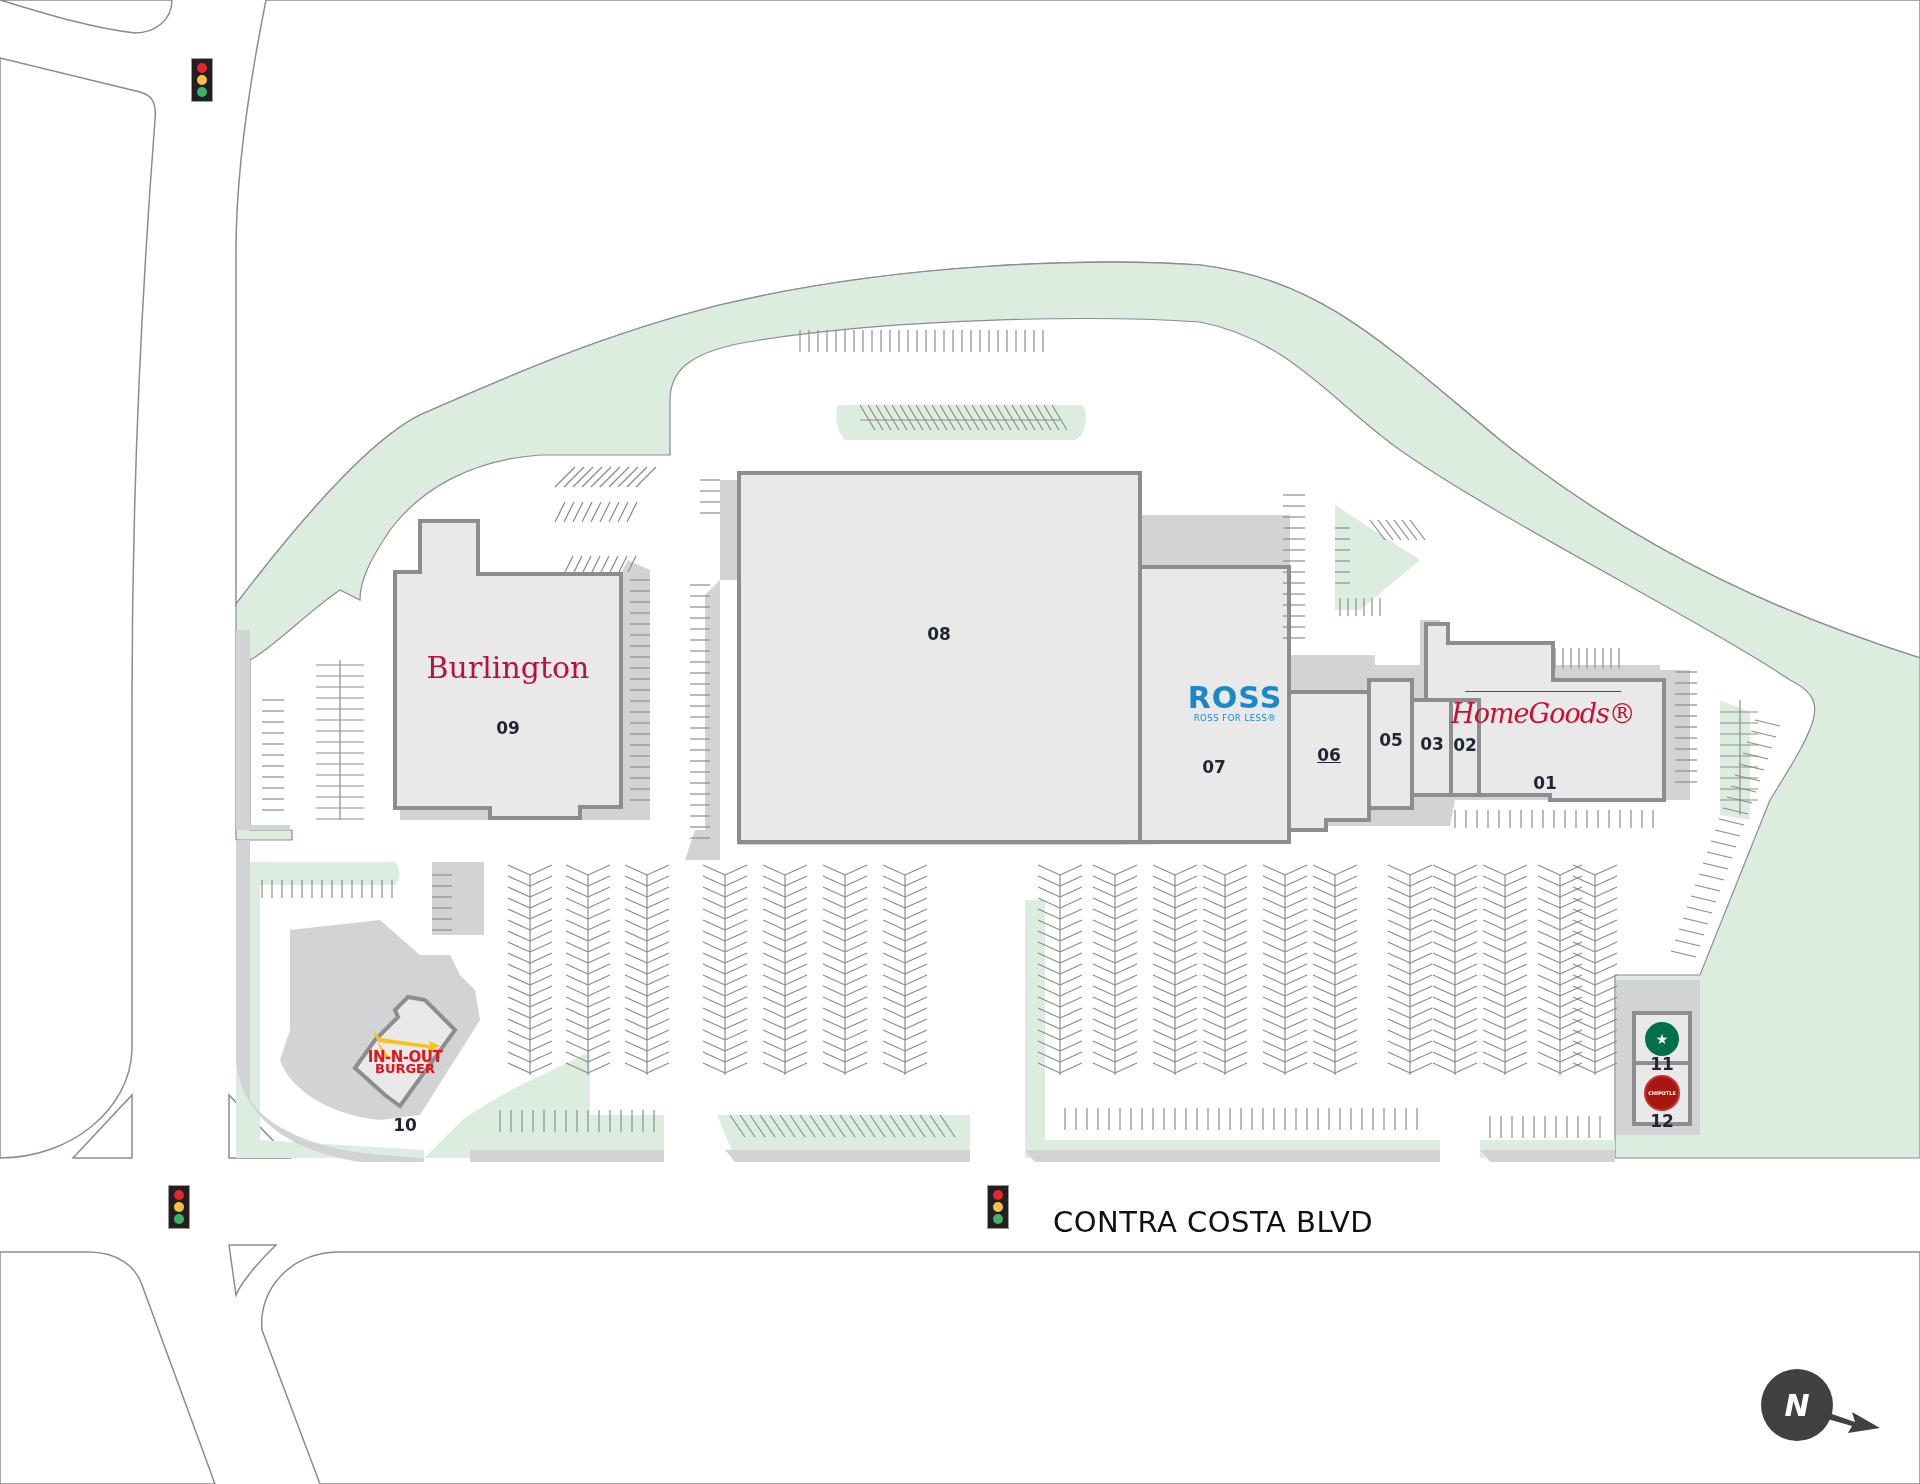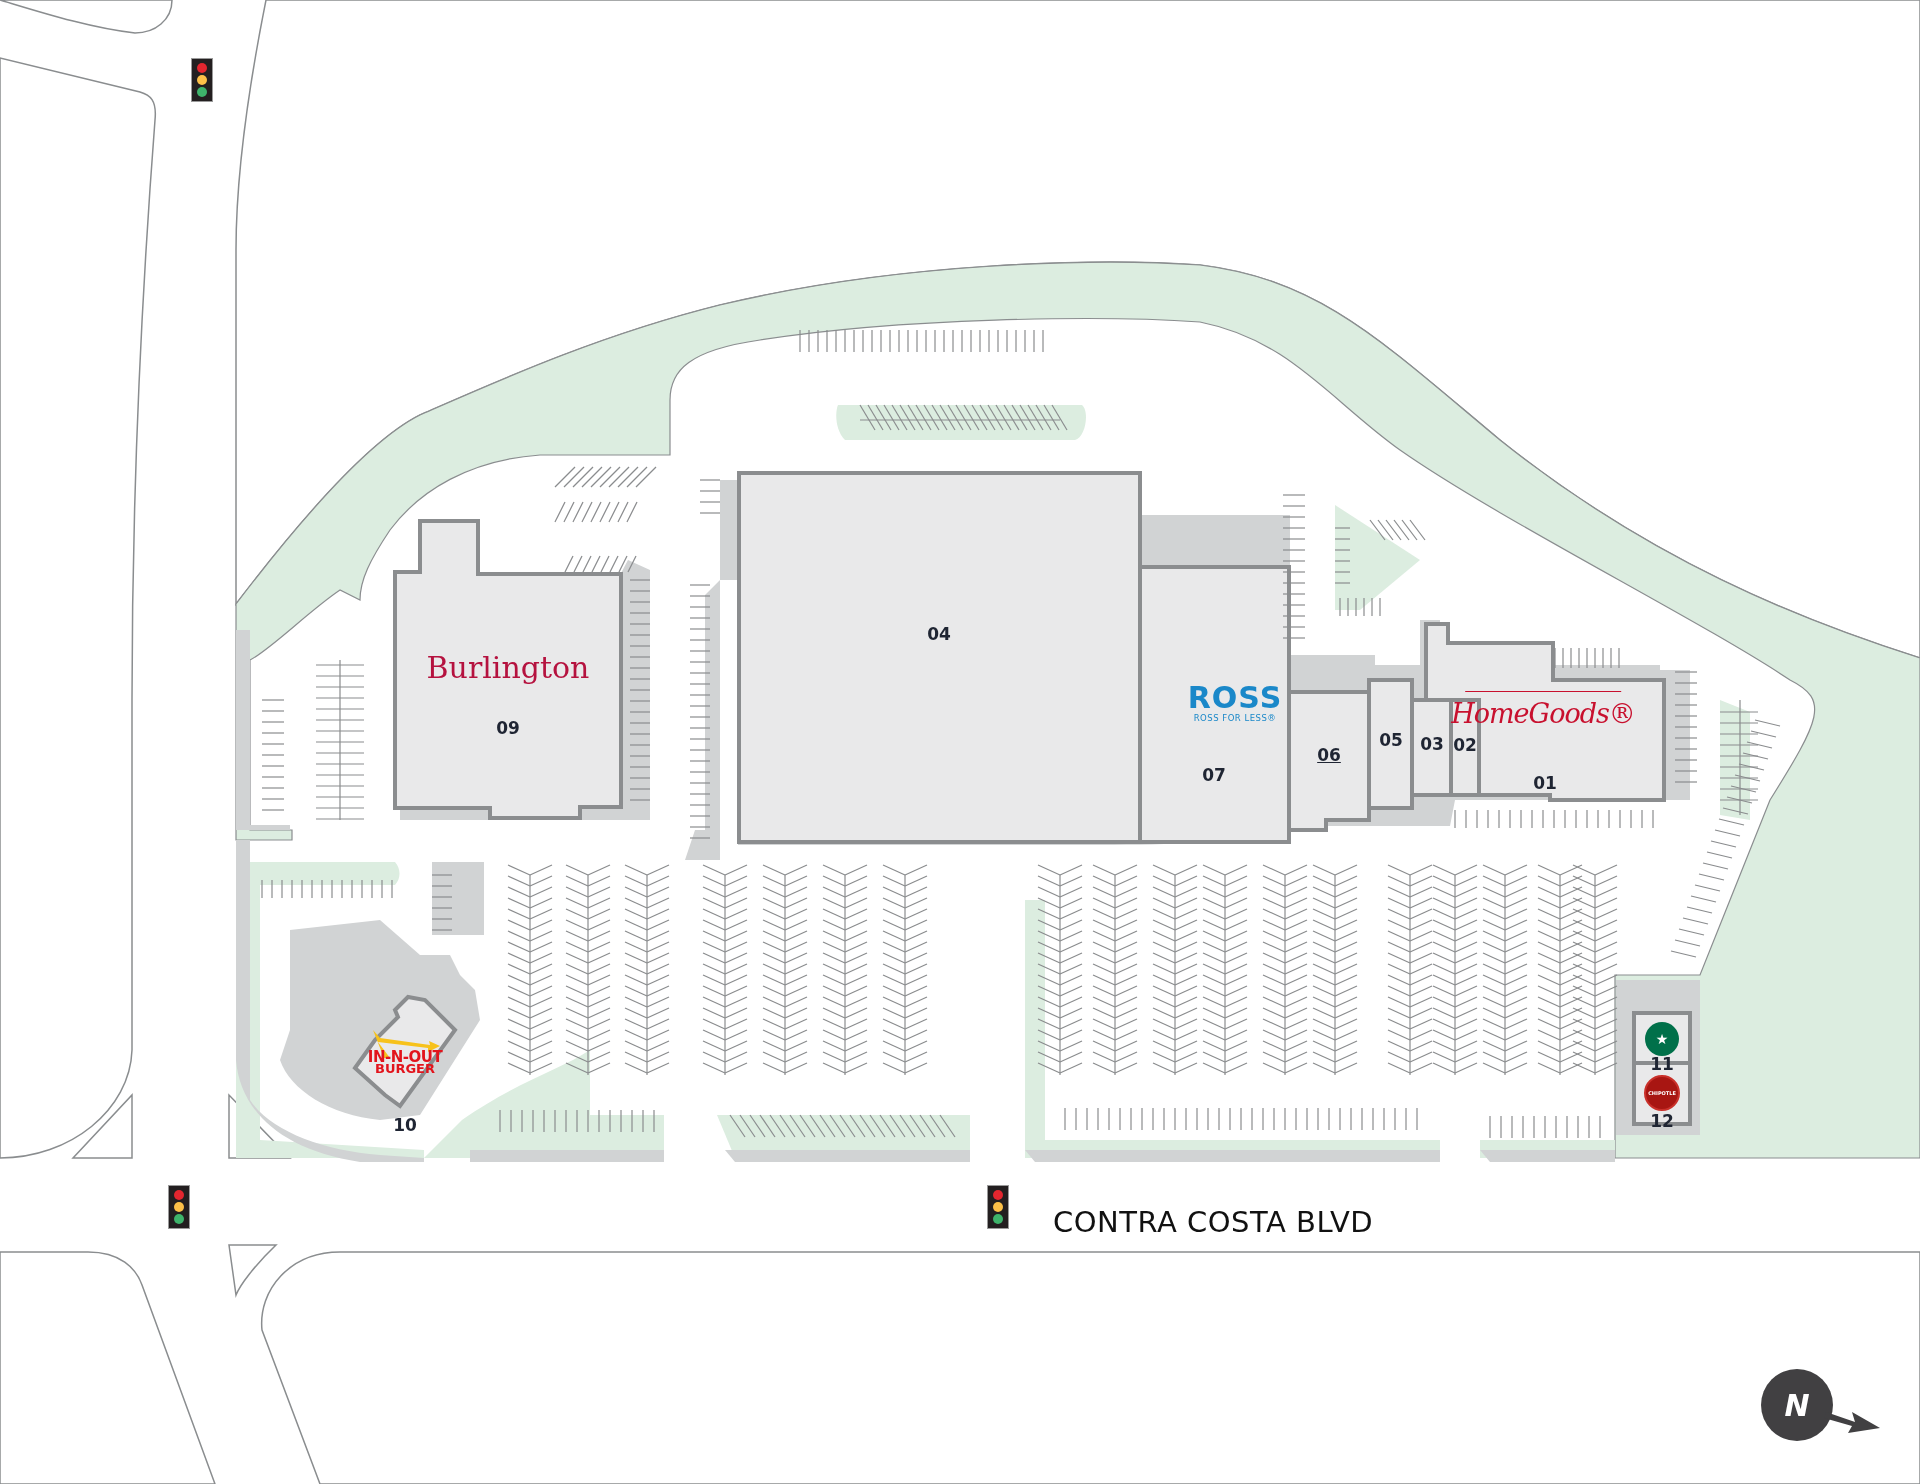--- a/index.html
+++ b/index.html
@@ -1157,22 +1157,22 @@
     <path d="M373,1030 L380,1038 L430,1045 L429,1041 L440,1046 L428,1052 L428,1048 L378,1042 L390,1058 L384,1058 Z" fill="#f7c21b"></path>
   </g>
 </svg>
 
 <div id="unit-labels">
     <div class="unit-label" style="left: 1545px; top: 783px;">01</div>
     <div class="unit-label" style="left: 1465px; top: 745px;">02</div>
     <div class="unit-label" style="left: 1432px; top: 744px;">03</div>
     <div class="unit-label" style="left: 1391px; top: 740px;">05</div>
     <div class="unit-label" style="left: 1329px; top: 755px; text-decoration: underline;">06</div>
-    <div class="unit-label" style="left: 1214px; top: 767px; margin-top: 8px;">07</div>
-    <div class="unit-label" style="left: 939px; top: 634px;">04</div>
+    <div class="unit-label" style="left: 1214px; top: 767px;">07</div>
+    <div class="unit-label" style="left: 939px; top: 634px;">08</div>
     <div class="unit-label" style="left: 508px; top: 728px;">09</div>
     <div class="unit-label" style="left: 405px; top: 1097px; margin-top: 28px;">10</div>
     <div class="unit-label" style="left: 1662px; top: 1064px;">11</div>
     <div class="unit-label" style="left: 1662px; top: 1121px;">12</div>
   </div>
 
 <div class="logo logo-burlington" style="left:508px; top:667px;">
   <span>Burlington</span>
 </div>
 

